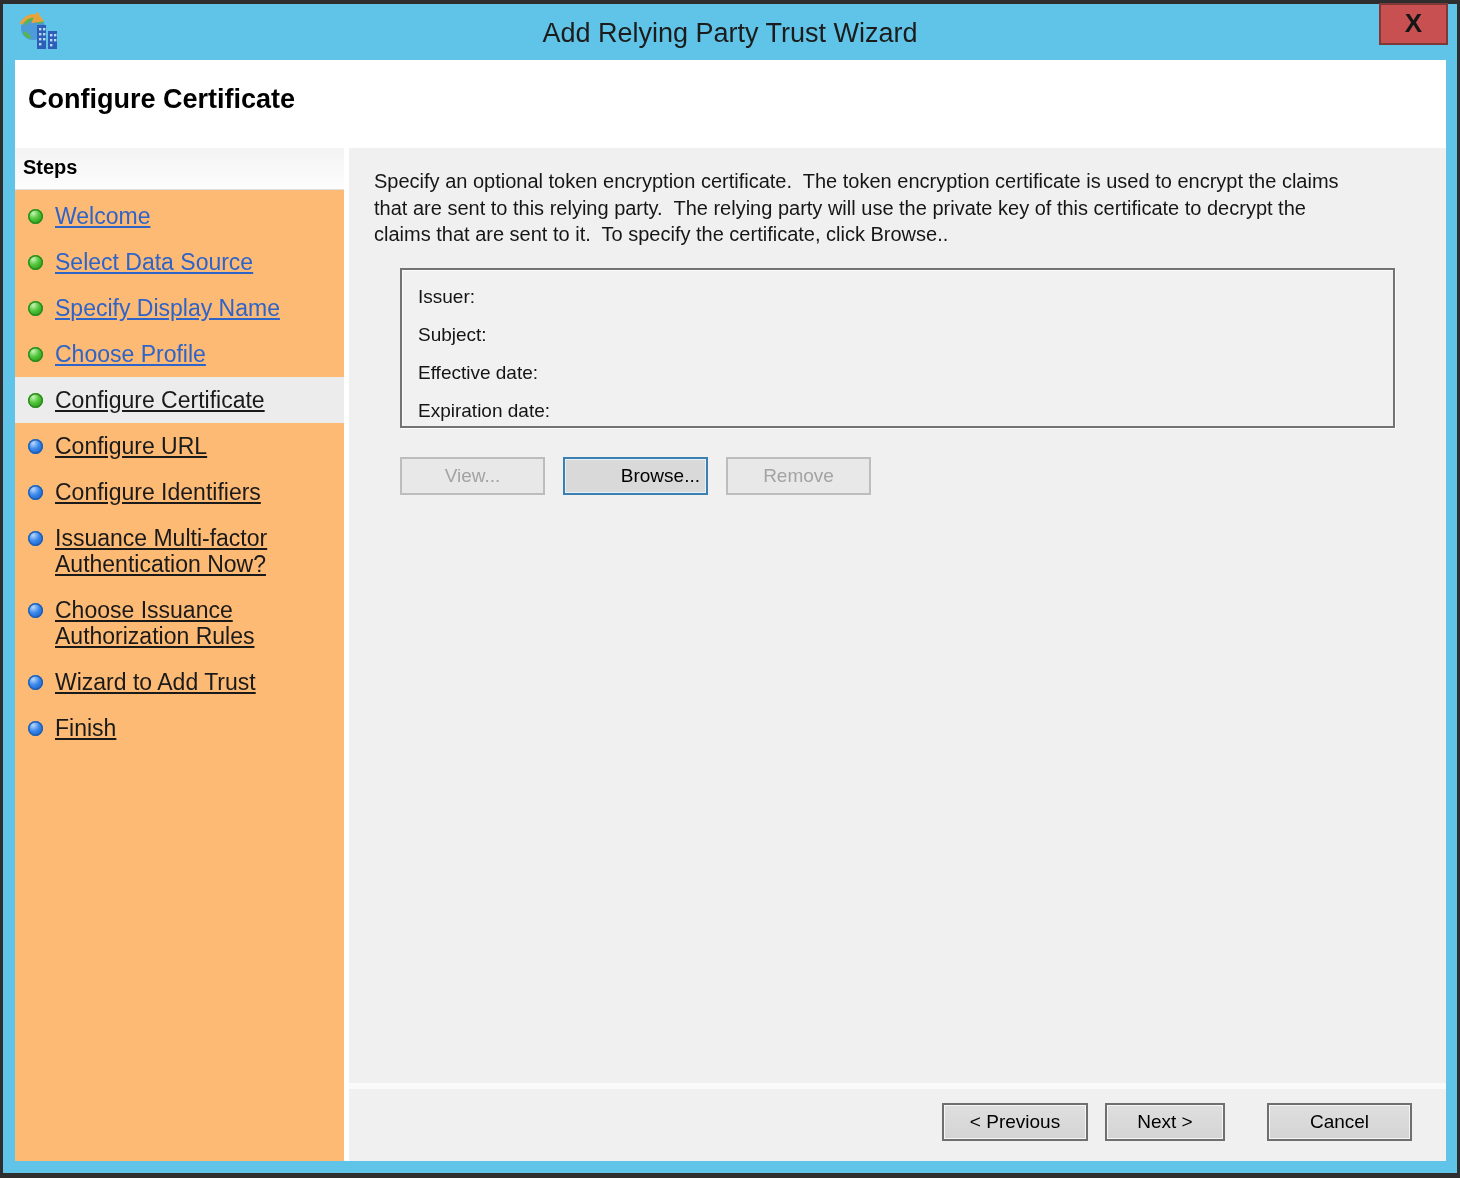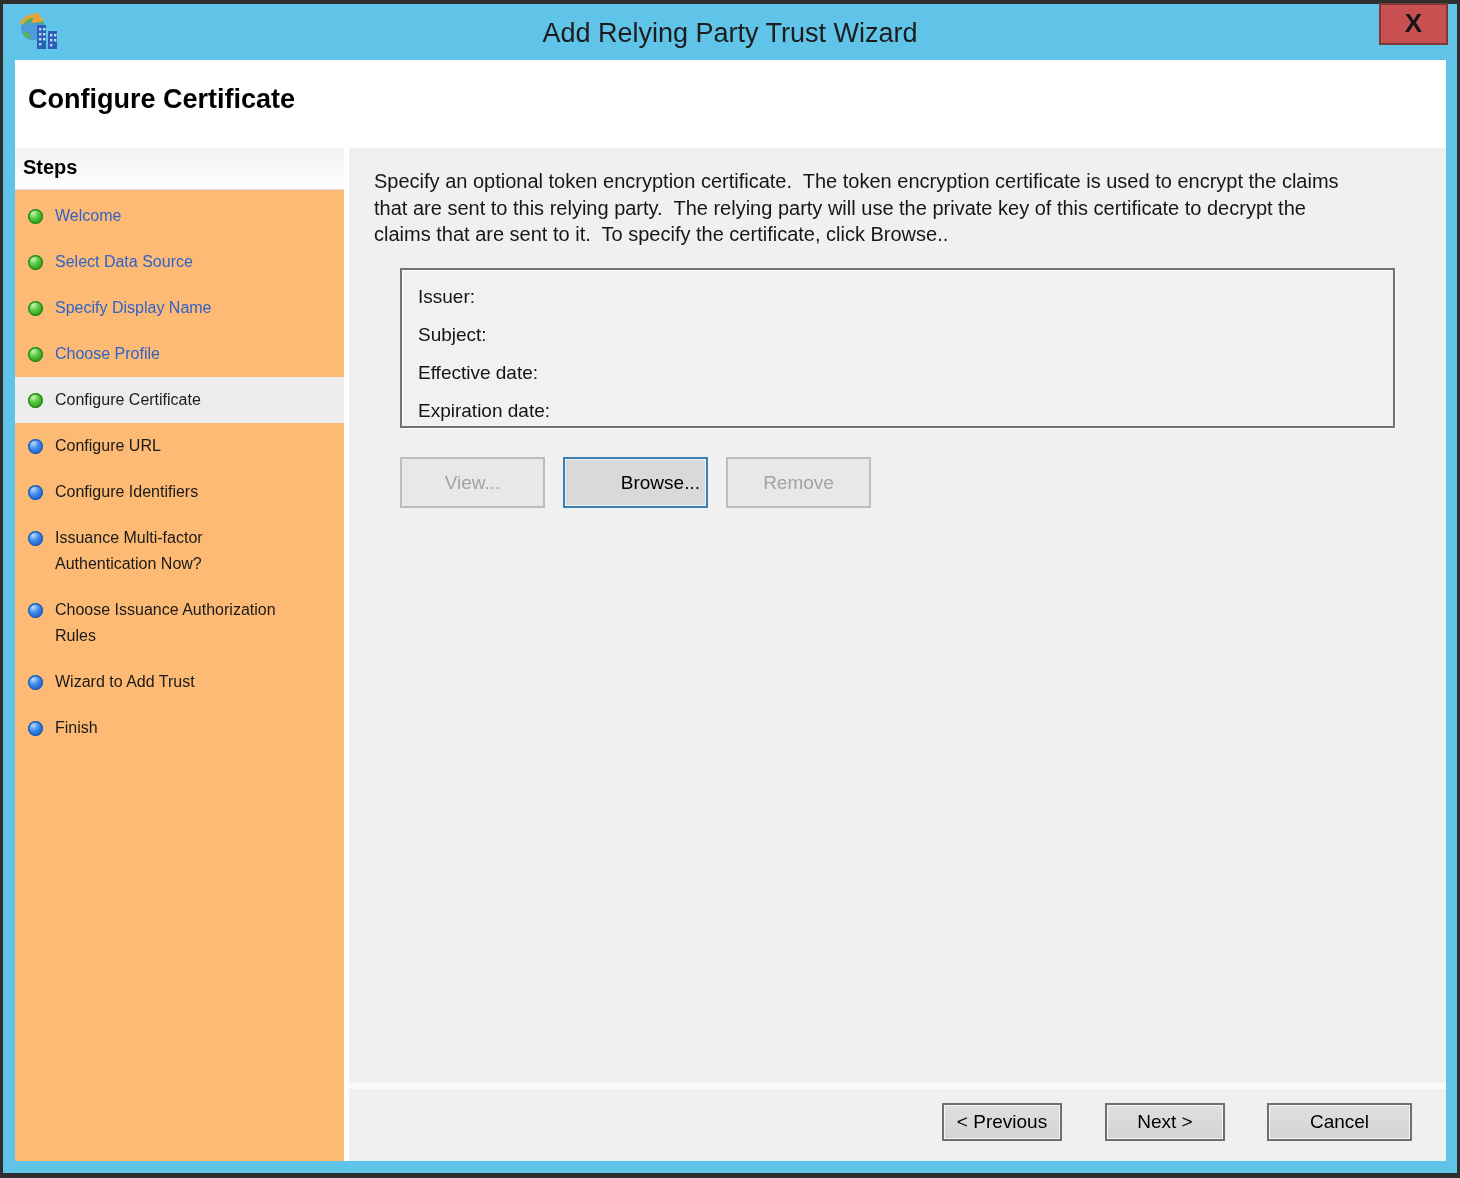--- a/index.html
+++ b/index.html
@@ -57,42 +57,42 @@
   }
   .step.done .bullet,.step.current .bullet{
     background:radial-gradient(circle at 35% 28%, #C8F5B8 0%, #57C840 38%, #2FA320 70%, #1C7E12 100%);
     box-shadow:inset 0 0 0 1.5px #2D8C1E;
   }
   .step.upcoming .bullet{
     background:radial-gradient(circle at 35% 28%, #BBD9FA 0%, #3E8AEC 40%, #1F68D0 72%, #1450A5 100%);
     box-shadow:inset 0 0 0 1.5px #2161B5;
   }
   .step-label{
-    font-size:16px;line-height:26px;max-width:242px;color:#1A1A1A;
+    font-size:23px;line-height:26px;max-width:242px;color:#1A1A1A;text-decoration:underline;
   }
   .step.done .step-label{color:#2E63C8;cursor:pointer;}
   
   .main-panel{
     position:absolute;left:334px;top:88px;right:0;height:935px;background:#F0F0F0;
   }
   .instructions{
     position:absolute;left:25px;top:20px;width:985px;margin:0;
     font-size:20px;line-height:26.5px;color:#161616;white-space:pre-wrap;
   }
   .cert-box{
     position:absolute;left:51px;top:120px;width:995px;height:160px;
     box-sizing:border-box;border:2px solid #737373;background:#F1F1F1;
     box-shadow:1px 1px 0 #FBFBFB, inset 1px 1px 0 #FAFAFA;
     padding-top:8px;
   }
   .cert-field{height:38px;display:flex;align-items:center;padding-left:16px;}
   .cert-label{font-size:19px;color:#141414;}
   .cert-actions{position:absolute;left:51px;top:309px;display:flex;}
   .btn{
-    box-sizing:border-box;height:51px;font-family:"Liberation Sans",sans-serif;
+    box-sizing:border-box;height:38px;font-family:"Liberation Sans",sans-serif;
     font-size:19px;text-align:center;cursor:default;
   }
   .btn-disabled{
     width:145px;margin-right:18px;
     background:#E8E8E8;border:2px solid #BDBDBD;color:#A3A3A3;
   }
   .btn-browse{
     width:145px;margin-right:18px;
     background:#D9D9D9;border:2px solid #3C7FB1;
     box-shadow:inset 0 0 0 1px #E8F0F8;color:#000;text-align:right;
@@ -103,21 +103,21 @@
   }
   .footer-panel{
     position:absolute;left:334px;top:1029px;right:0;bottom:0;background:#F0F0F0;
   }
   .btn-nav{
     position:absolute;top:14px;height:38px;
     background:linear-gradient(#DFDFDF,#D4D4D4);
     border:2px solid #6F6F6F;box-shadow:0 0 0 1px #F5F5F5 inset;
     color:#000;
   }
-  .btn-previous{left:593px;width:120px;}
+  .btn-previous{left:593px;width:146px;}
   .btn-next{left:756px;width:120px;}
   .btn-cancel{left:918px;width:145px;}
 </style>
 </head>
 <body>
 
 <div class="window">
 
   <div class="titlebar">
     <span class="app-icon">

